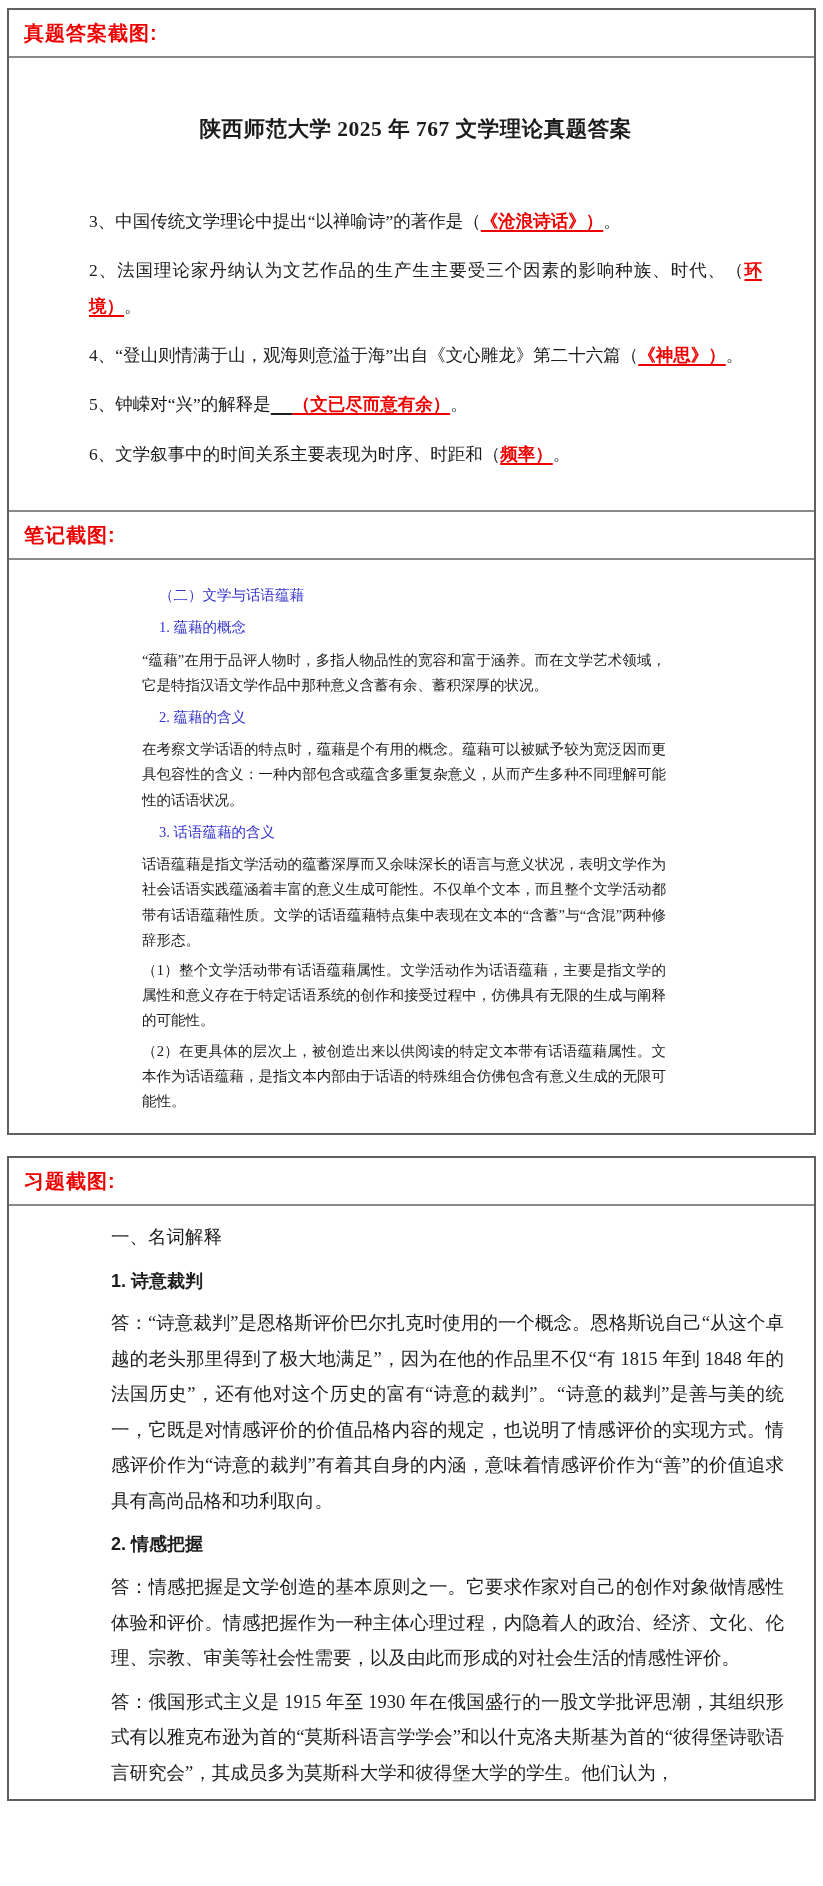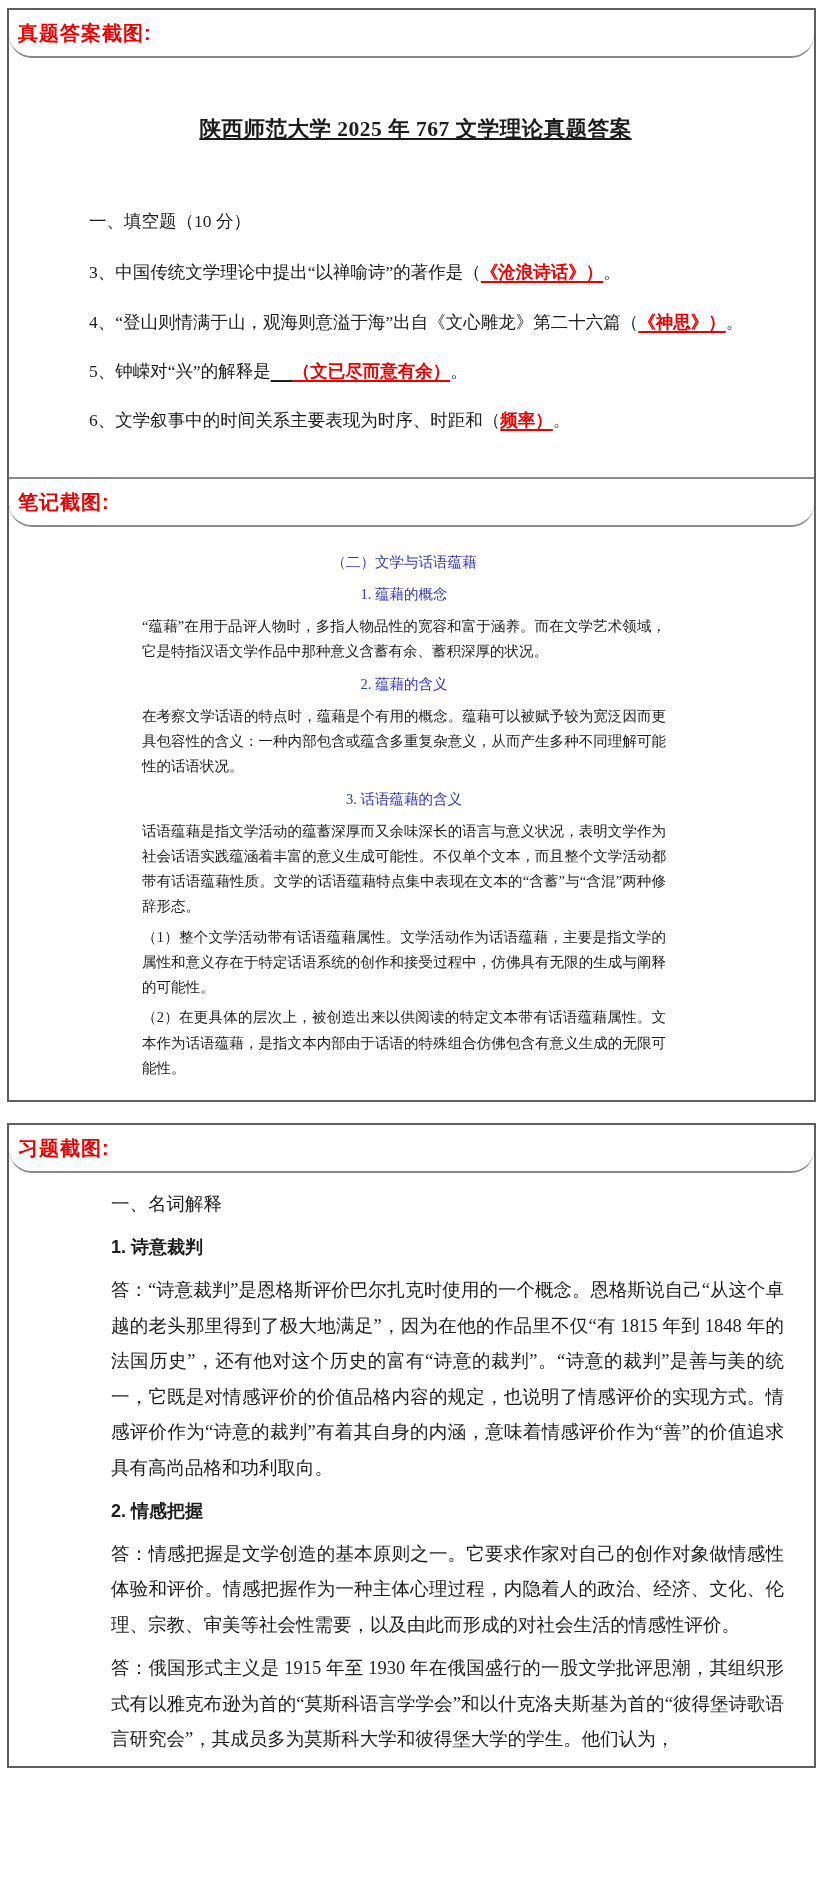--- a/index.html
+++ b/index.html
@@ -21,46 +21,44 @@
   .page{width:823px;padding-top:8px;box-sizing:border-box;}
   .panel{
     margin:0 7px;
     border:2px solid var(--border-dark);
     background:#ffffff;
     box-sizing:border-box;
   }
   .panel + .panel{margin-top:21px;}
   .panel-header{
     border-bottom:2px solid var(--border-mid);
-    padding:10px 10px 9px 9px;
+    padding:10px 10px 9px 15px;
     font-family:"Liberation Sans","DejaVu Sans",sans-serif;
     font-weight:bold;
     font-size:20px;
     color:var(--accent-red);
     letter-spacing:1px;
-    border-radius:23px;
   }
   .panel-body{border-bottom:2px solid var(--border-mid);}
   .panel-body:last-child{border-bottom:none;}
 
   
   .exam-body{
     padding:34px 52px 24px 80px;
     font-size:17.5px;
     line-height:2.02;
     text-align:justify;
   }
   .doc-title{
     text-align:center;
     font-size:21.5px;
     font-weight:bold;
     margin:22px 0 60px -20px;
     letter-spacing:.5px;
     line-height:1.4;
-    text-decoration:underline;
   }
   .exam-heading{margin:0 0 16px 0;}
   .fill-item{margin:0 0 14px 0;}
   .fill-item .answer{
     color:var(--accent-red);
     font-weight:bold;
     text-decoration:underline;
     text-decoration-thickness:1.5px;
     text-underline-offset:3px;
   }
@@ -73,22 +71,22 @@
 
   
   .notes-body{
     padding:16px 148px 14px 133px;
     font-size:14.5px;
     line-height:1.74;
     text-align:justify;
   }
   .note-heading{
     color:var(--heading-blue);
-    margin:7px 4px;
-    text-align:center;
+    margin:7px 17px;
+    text-align:left;
   }
   .note-para{margin:5px 0;}
 
   
   .ex-body{
     padding:14px 30px 0 102px;
     font-size:18.5px;
     line-height:1.92;
     text-align:justify;
   }
@@ -105,23 +103,23 @@
 <body>
 
 <div class="page">
 
   <div class="panel">
 
     <div class="panel-header">真题答案截图:</div>
 
     <div class="panel-body exam-body">
       <div class="doc-title">陕西师范大学 2025 年 767 文学理论真题答案</div>
-      <p class="exam-heading">一、填空题（10 分）</p>
       <div id="fill-items">
           <p class="fill-item"><span class="pre">3、中国传统文学理论中提出“以禅喻诗”的著作是（</span><span class="answer">《沧浪诗话》）</span><span class="post">。</span></p>
+          <p class="fill-item"><span class="pre">2、法国理论家丹纳认为文艺作品的生产生主要受三个因素的影响种族、时代、（</span><span class="answer">环境）</span><span class="post">。</span></p>
           <p class="fill-item"><span class="pre">4、“登山则情满于山，观海则意溢于海”出自《文心雕龙》第二十六篇（</span><span class="answer">《神思》）</span><span class="post">。</span></p>
           <p class="fill-item"><span class="pre">5、钟嵘对“兴”的解释是</span><span class="blank">　 </span><span class="answer">（文已尽而意有余）</span><span class="post">。</span></p>
           <p class="fill-item"><span class="pre">6、文学叙事中的时间关系主要表现为时序、时距和（</span><span class="answer">频率）</span><span class="post">。</span></p>
         </div>
     </div>
 
     <div class="panel-header">笔记截图:</div>
 
     <div class="panel-body notes-body" id="note-blocks">
         <p class="note-heading">（二）文学与话语蕴藉</p>

